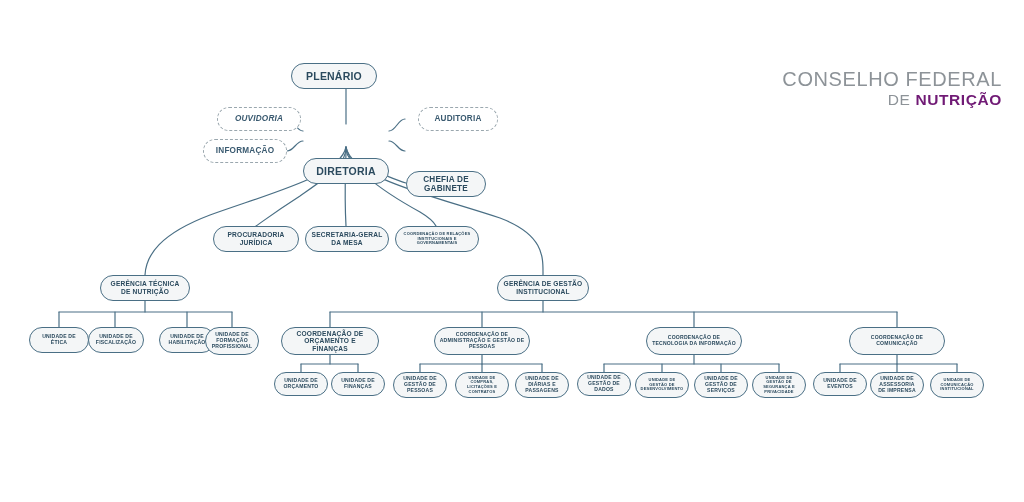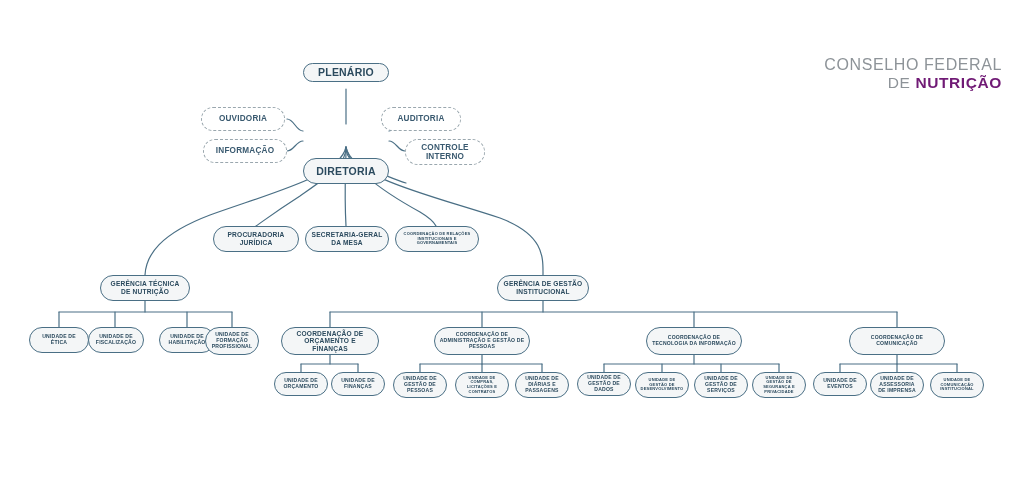--- a/index.html
+++ b/index.html
@@ -39,21 +39,21 @@
   .t-md{font-size:8.2px;}
   .t-sm{font-size:6.6px;}
   .t-xs{font-size:5.1px;}
   .t-xxs{font-size:4.0px;}
 
   
   #logo{position:absolute;right:22px;top:52px;text-align:right;z-index:5;}
   #logo .mark{font-size:46px;font-weight:bold;line-height:.95;letter-spacing:-1px;}
   #logo .mark .cf{color:#3f5463;}
   #logo .mark .n{color:#7ab648;}
-  #logo .l1{font-size:16px;color:#8d9398;letter-spacing:.6px;margin-top:4px;}
+  #logo .l1{font-size:20px;color:#8d9398;letter-spacing:.6px;margin-top:16px;}
   #logo .l2{font-size:15.5px;color:#8d9398;letter-spacing:.6px;}
   #logo .l2 b{color:#701a75;}
 </style>
 </head>
 <body>
 
 <div id="chart-root">
 
   <svg id="wires" viewBox="0 0 1024 502">
     <g fill="none" stroke="#4a6f85" stroke-width="1.2" stroke-linecap="round">
@@ -106,44 +106,44 @@
       <path d="M779,364 L779,372"></path>
 
       <path d="M897,354 L897,364"></path>
       <path d="M840,364 L957,364"></path>
       <path d="M840,364 L840,372"></path>
       <path d="M897,364 L897,372"></path>
       <path d="M957,364 L957,372"></path>
     </g>
   </svg>
 
-  <div class="node t-lg" style="left:303px;top:63px;width:86px;height:19px;">
+  <div class="node t-lg" style="left:291px;top:63px;width:86px;height:26px;">
     <span>PLENÁRIO</span>
   </div>
 
   <div class="node t-lg" style="left:303px;top:123px;width:86px;height:26px;margin-top:35px;">
     <span>DIRETORIA</span>
   </div>
 
-  <div class="node dashed t-md" style="left:201px;top:107px;width:84px;height:24px;">
+  <div class="node dashed t-md" style="left:217px;top:107px;width:84px;height:24px;font-style:italic;">
     <span>OUVIDORIA</span>
   </div>
 
   <div class="node dashed t-md" style="left:203px;top:139px;width:84px;height:24px;">
     <span>INFORMAÇÃO</span>
   </div>
 
-  <div class="node dashed t-md" style="left:381px;top:107px;width:80px;height:24px;">
+  <div class="node dashed t-md" style="left:418px;top:107px;width:80px;height:24px;">
     <span>AUDITORIA</span>
   </div>
 
-  <div class="node dashed t-md" style="left:405px;top:139px;width:80px;height:26px;">
-    <span>CONTROLE INTERNO</span>
-  </div>
-
+
+  <div class="node t-md" style="left:406px;top:171px;width:80px;height:26px;">
+    <span>CHEFIA DE GABINETE</span>
+  </div>
 
   <div class="node t-sm" style="left:213px;top:226px;width:86px;height:26px;">
     <span>PROCURADORIA JURÍDICA</span>
   </div>
 
   <div class="node t-sm" style="left:305px;top:226px;width:84px;height:26px;">
     <span>SECRETARIA-GERAL DA MESA</span>
   </div>
 
   <div class="node t-xxs" style="left:395px;top:226px;width:84px;height:26px;">

